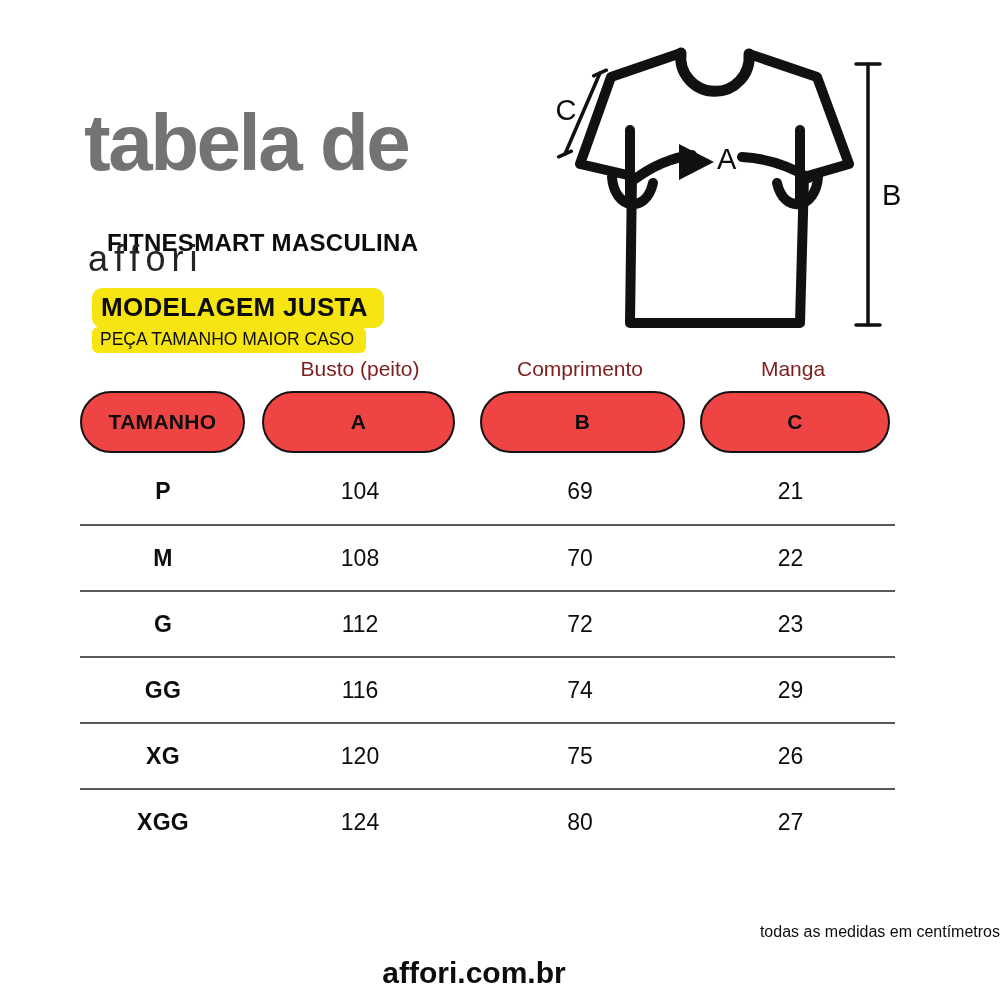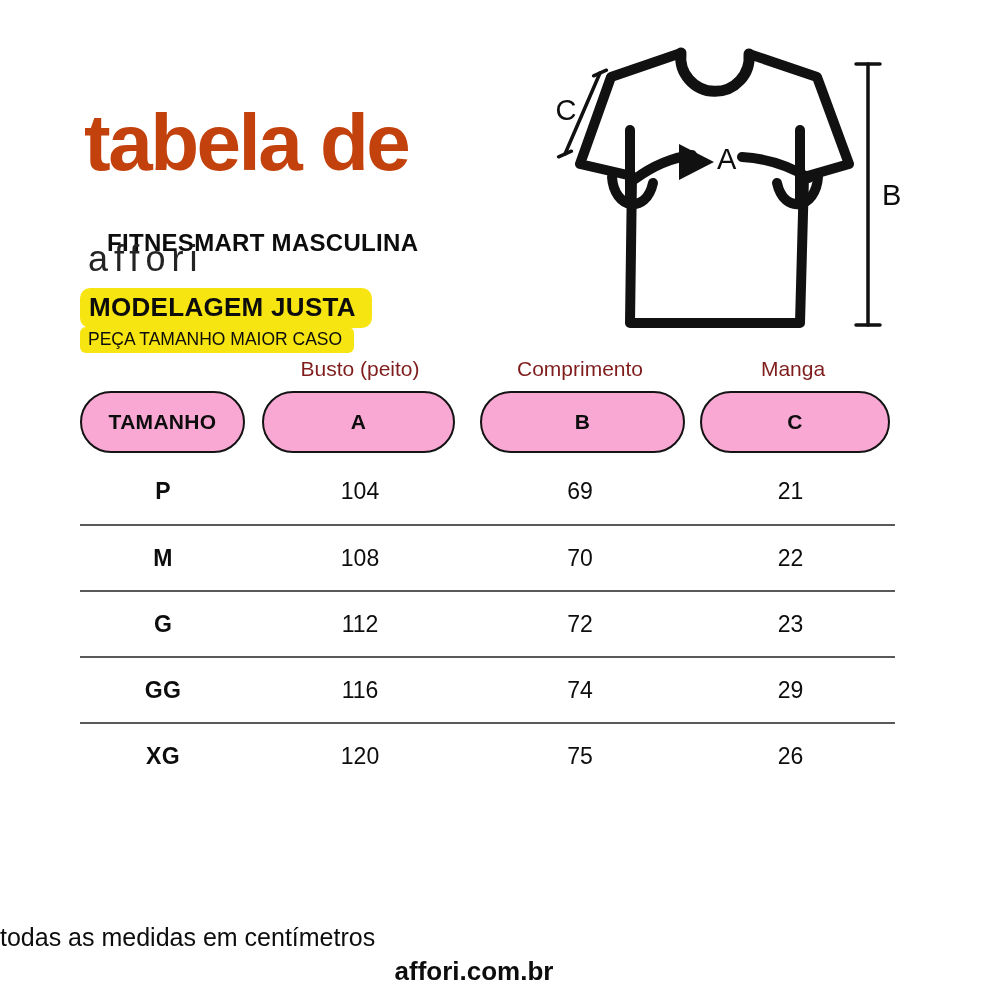--- a/index.html
+++ b/index.html
@@ -11,35 +11,35 @@
     position:relative;
     overflow:hidden;
   }
   .abs { position:absolute; }
 
   
   .title {
     left:84px; top:46px;
     font-size:80px; font-weight:700;
     letter-spacing:-2.5px; line-height:85px;
-    color:#c2410c;
+    color:#737373;
   }
   .subtitle {
     left:90px; top:229px;
     font-size:24px; font-weight:700; letter-spacing:0.3px;padding-left:17px;
   }
   .brand {
     left:88px; top:238px;
     font-size:36px; font-weight:300;
     letter-spacing:6px; color:#242424;
   }
 
   
   .fit-note {
-    left:80px; top:288px;
+    left:92px; top:288px;
     display:flex; flex-direction:column; align-items:flex-start;
   }
   .fit-note .headline {
     background:#F7E511;
     font-size:26px; font-weight:700; letter-spacing:0.3px;
     padding:4px 16px 5px 9px;
     border-radius:10px;
   }
   .fit-note .sub {
     background:#F7E511;
@@ -60,43 +60,43 @@
   .group-label {
     top:357px; font-size:21px; color:#7f1d1d;
     transform:translateX(-50%); white-space:nowrap;
   }
   .pill {
     top:391px; height:62px;
     border:2.5px solid #131313; border-radius:33px;
     box-sizing:border-box;
     display:flex; align-items:center; justify-content:center;
     font-size:21px; font-weight:700; letter-spacing:0.3px;
-    background:#f9a8d4;
+    background:#ef4444;
   }
   .size-table {
     left:80px; top:458px; width:815px;
   }
   .row {
     display:grid;
     grid-template-columns:166px 228px 212px 209px;
     height:66px; box-sizing:border-box;
     align-items:center; justify-items:center;
     font-size:23px;
   }
   .row + .row { border-top:2px solid #595959; }
   .row .size { font-weight:700; letter-spacing:0.3px; }
 
   
   .footer-note {
-    top:923px; left:0; width:1000px; text-align:left;
-    font-size:25px;
+    top:923px; left:0; width:1000px; text-align:right;
+    font-size:16px;
   }
   .footer-site {
     top:956px; left:0; width:948px; text-align:center;
-    font-size:26px; font-weight:700;
+    font-size:30px; font-weight:700;
   }
 </style>
 </head>
 <body>
 
 <h1 class="abs title">
   <div>tabela de</div>
 </h1>
 
 <div class="abs subtitle">FITNESMART MASCULINA</div>
@@ -169,16 +169,22 @@
     <span>116</span>
     <span>74</span>
     <span>29</span>
   </div>
   <div class="row">
     <span class="size">XG</span>
     <span>120</span>
     <span>75</span>
     <span>26</span>
   </div>
+  <div class="row">
+    <span class="size">XGG</span>
+    <span>124</span>
+    <span>80</span>
+    <span>27</span>
+  </div>
 </div>
 
 <div class="abs footer-note">todas as medidas em centímetros</div>
 <div class="abs footer-site">affori.com.br</div>
 
 </body></html>

